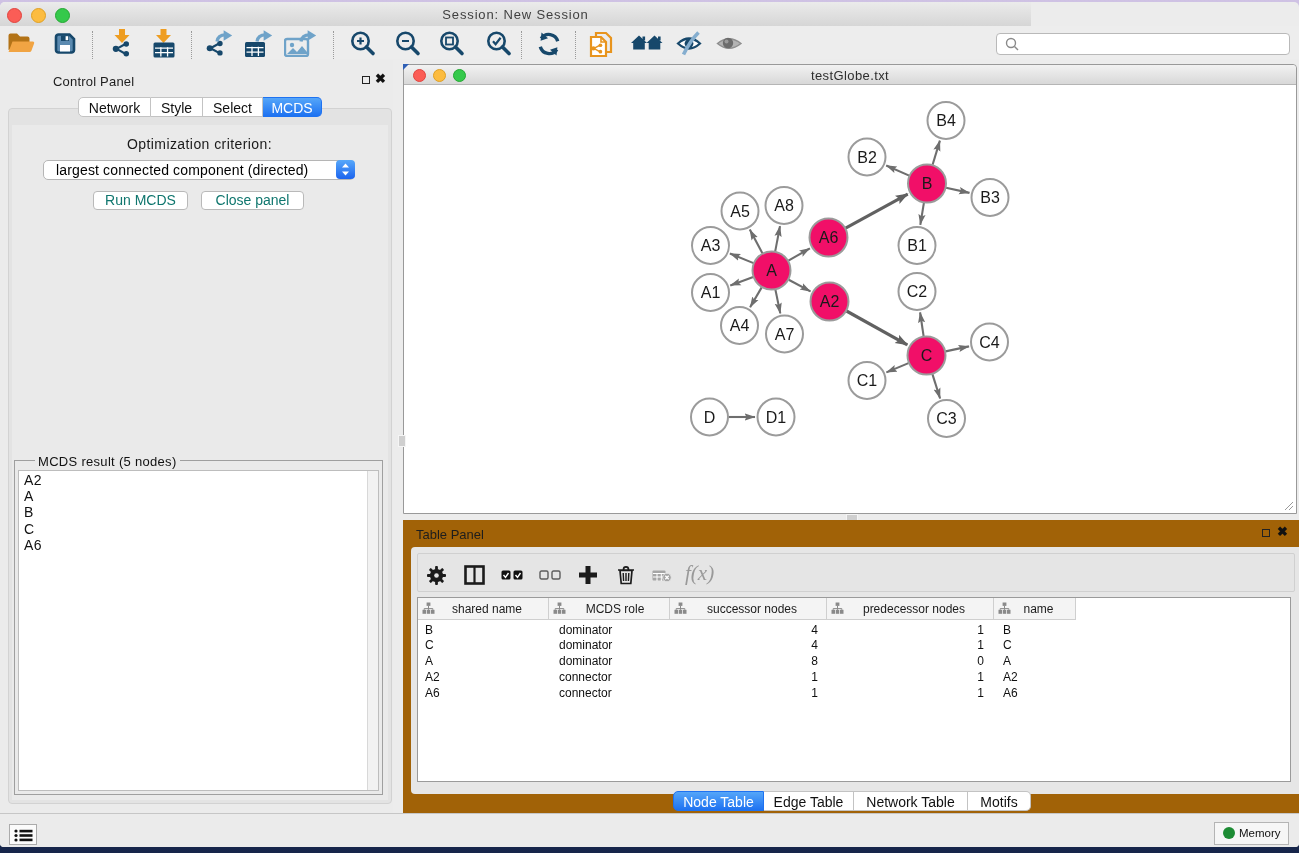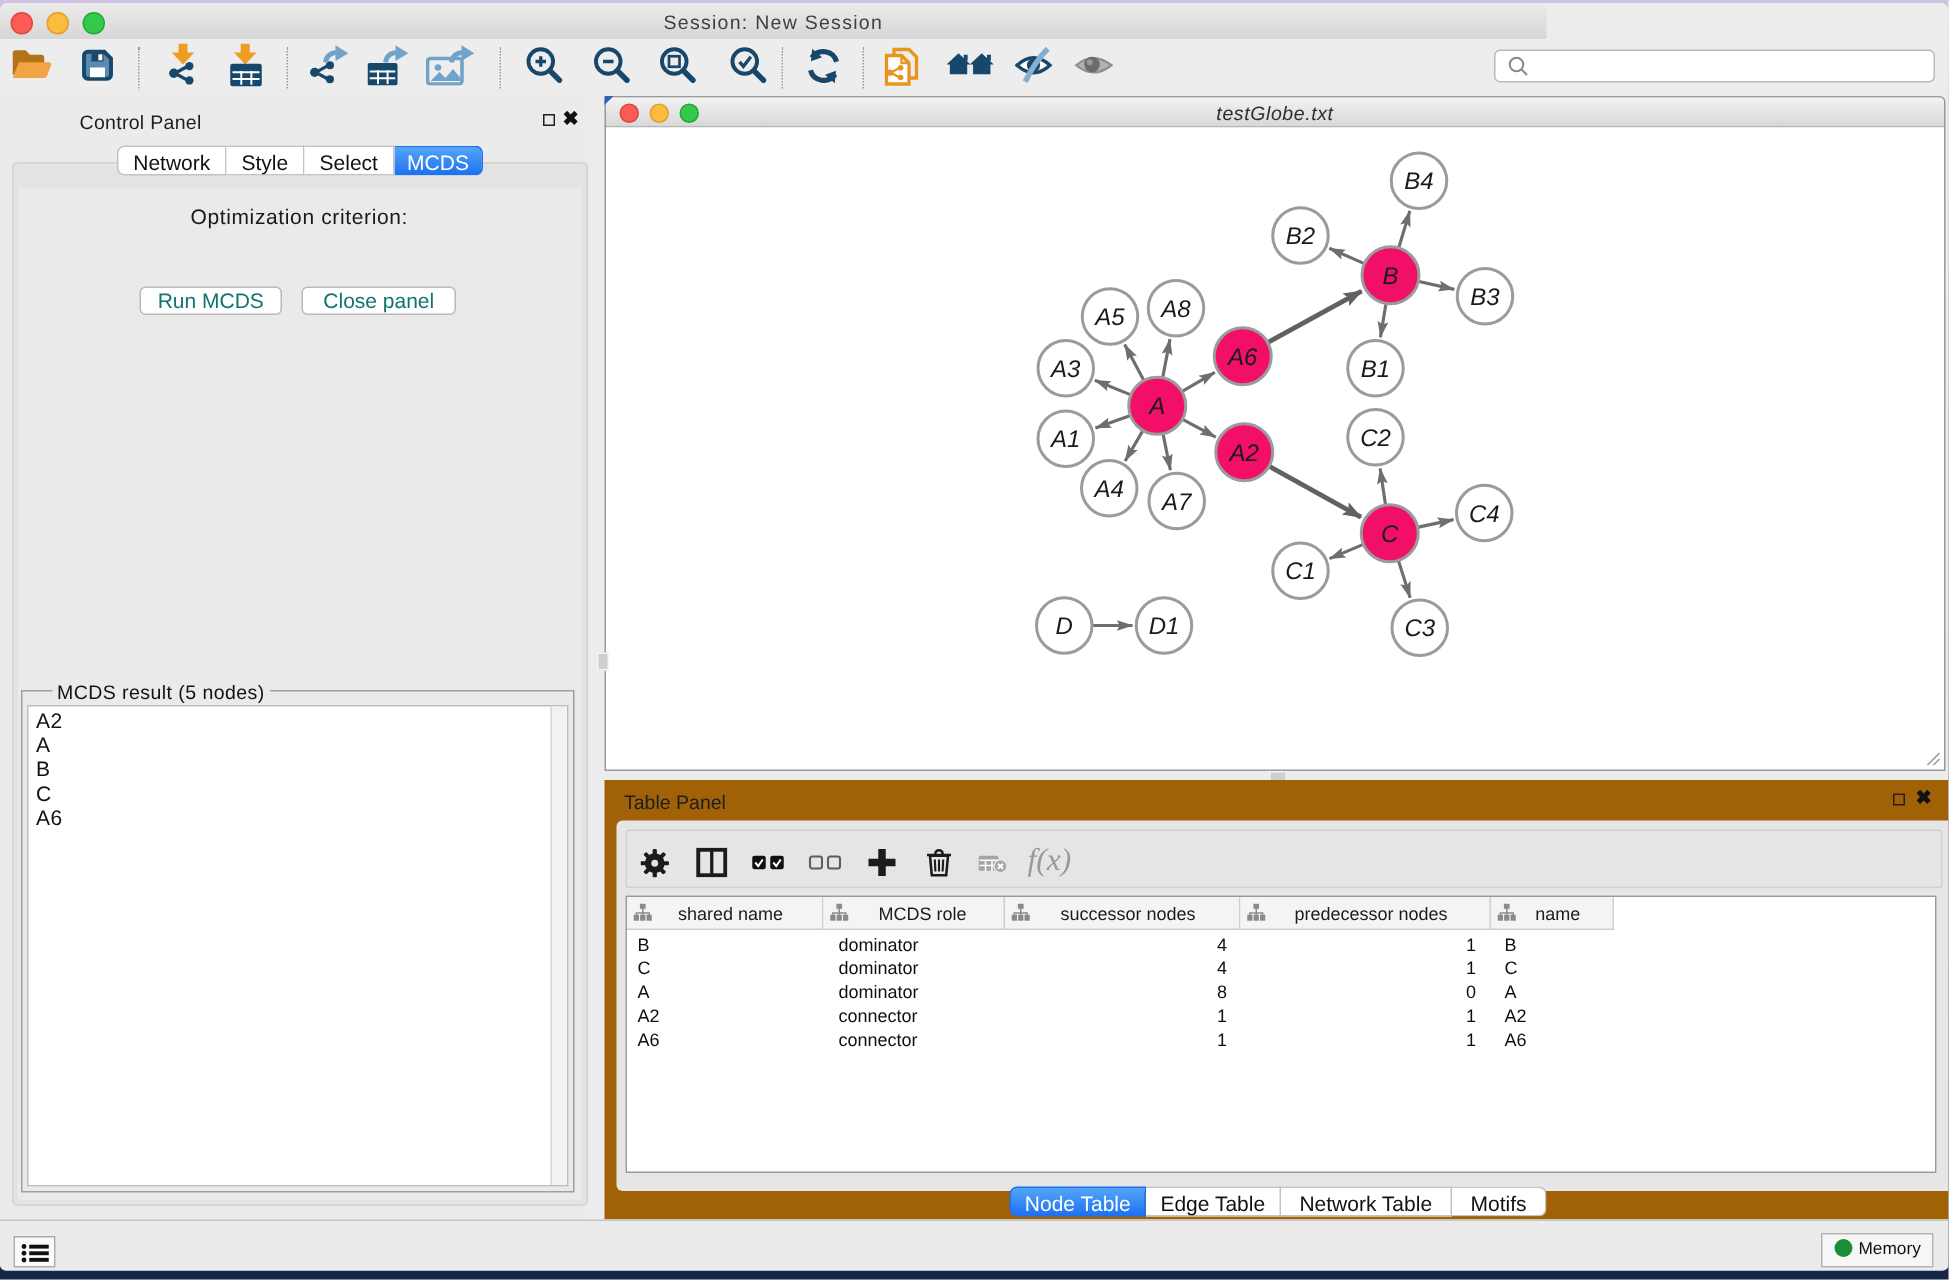--- a/index.html
+++ b/index.html
@@ -36,21 +36,21 @@
   background:linear-gradient(180deg,#57a8fa,#1c64ee);}
 .btn{position:absolute;height:17px;background:#fff;border:1px solid #b9b9b9;border-radius:4px;
   font-size:14px;color:#0f766e;text-align:center;line-height:17px;}
 #grp{position:absolute;left:14px;top:400px;width:367px;height:333px;border:1px solid #9f9f9f;}
 #grplabel{position:absolute;left:20px;top:-7px;background:#eaeaea;padding:0 3px;font-size:13px;color:#111;letter-spacing:0.3px;}
 #mlist{position:absolute;left:3px;top:9px;width:359px;height:319px;background:#fff;border:1px solid #bdbdbd;}
 #mlist .li{font-size:14px;color:#111;line-height:16.2px;padding-left:5px;letter-spacing:0.4px;}
 #msb{position:absolute;right:0;top:0;width:10px;height:100%;background:#f2f2f2;border-left:1px solid #d8d8d8;}
 
 #nw{position:absolute;left:403px;top:62px;width:894px;height:450px;background:#fff;
-  border:1px solid #999;border-radius:4px 4px 0 0;box-sizing:border-box;font-style:italic;}
+  border:1px solid #999;border-radius:4px 4px 0 0;box-sizing:border-box;}
 #nwtb{position:absolute;left:0;top:0;width:100%;height:19px;
   background:linear-gradient(180deg,#f2f2f2,#d8d8d8);border-bottom:1px solid #b5b5b5;border-radius:4px 4px 0 0;}
 .tl2{position:absolute;top:4px;width:11px;height:11px;border-radius:50%;}
 #nwtitle{position:absolute;top:3px;width:100%;text-align:center;font-size:13px;color:#2e2e2e;letter-spacing:0.4px;}
 
 #tp{position:absolute;left:403px;top:518px;width:896px;height:293px;background:#a16207;}
 #tptitle{position:absolute;left:13px;top:7px;font-size:13px;color:#1d1d1d;}
 #tptools{position:absolute;left:14px;top:33px;width:876px;height:37px;background:#e5e5e5;
   border:1px solid #d0d0d0;border-radius:2px;}
 #tbl{position:absolute;left:14px;top:77px;width:872px;height:182.5px;background:#fff;border:1px solid #9a9a9a;}
@@ -232,20 +232,26 @@
     <div class="wbtn" style="left:375px;top:11px;font-size:13px;">✖</div>
     <div id="cppanel">
         <div style="position:absolute;left:3px;right:3px;top:16px;bottom:3px;background:#eaeaea;"></div>
       </div>
     <div id="optlabel">Optimization criterion:</div>
     <div id="cptabs">
       <div class="tab first" style="width:73px">Network</div>
         <div class="tab" style="width:52px">Style</div>
         <div class="tab" style="width:60px">Select</div>
         <div class="tab sel last" style="width:59px">MCDS</div>
+    </div>
+    <div id="combo">largest connected component (directed)
+      <div id="combobtn"><svg width="19" height="19" viewBox="0 0 19 19">
+            <path d="M6 7.5 L9.5 3.5 L13 7.5 Z" fill="#fff"></path>
+            <path d="M6 11.5 L9.5 15.5 L13 11.5 Z" fill="#fff"></path>
+          </svg></div>
     </div>
     <div class="btn" style="left:93px;top:130.5px;width:93px;">Run MCDS</div>
     <div class="btn" style="left:201px;top:130.5px;width:101px;">Close panel</div>
     <div id="grp">
       <div id="grplabel">MCDS result (5 nodes)</div>
       <div id="mlist">
         <div class="li" style="padding-top:1px;">A2</div>
           <div class="li">A</div>
           <div class="li">B</div>
           <div class="li">C</div>

